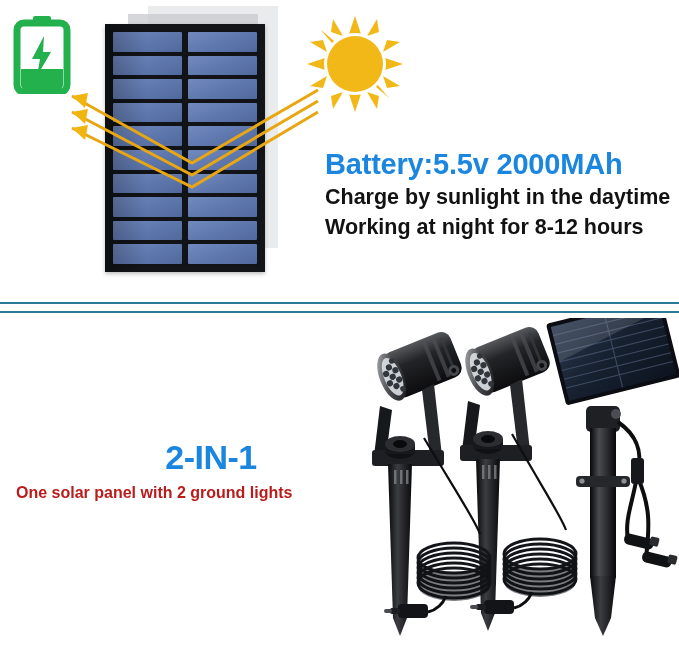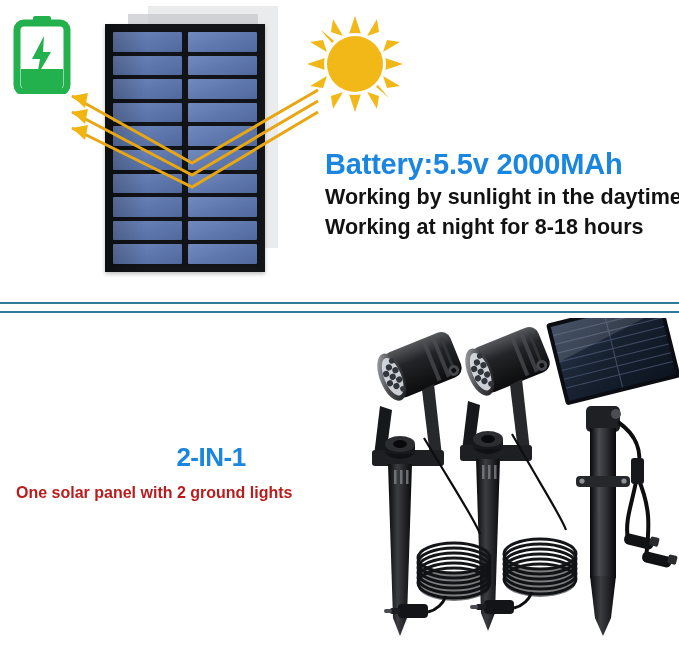--- a/index.html
+++ b/index.html
@@ -58,21 +58,21 @@
   }
   .body-black {
     color: #121212; font-weight: bold; font-size: 21.5px; line-height: 30px;
     white-space: nowrap;
   }
 
   
   .sec-b { position: absolute; left: 0; top: 318px; width: 679px; height: 328px; }
   .txt-b { position: absolute; left: 16px; top: 118px; width: 390px; }
   .head-blue-b {
-    color: #1a86e0; font-weight: bold; font-size: 26px; line-height: 42px;
+    color: #1a86e0; font-weight: bold; font-size: 34px; line-height: 42px;
     text-align: center; letter-spacing: -0.5px;
   }
   .body-black-b {
     color: #b91c1c; font-weight: bold; font-size: 16px; line-height: 30px;
     white-space: nowrap;
   }
   .product-art { position: absolute; left: 350px; top: 0; width: 329px; height: 328px; }
 </style>
 </head>
 <body>
@@ -155,22 +155,22 @@
       </g>
       <g fill="#f0b50f">
         <polygon points="72,96 88,93 85,108"></polygon>
         <polygon points="72,112 88,109 85,124"></polygon>
         <polygon points="72,128 88,125 85,140"></polygon>
       </g>
     </svg>
 
     <div class="txt-a">
       <div class="head-blue">Battery:5.5v 2000MAh</div>
-      <div class="body-black">Working by sunlight in the daytime</div>
-      <div class="body-black">Working at night for 8-18 hours</div>
+      <div class="body-black">Charge by sunlight in the daytime</div>
+      <div class="body-black">Working at night for 8-12 hours</div>
     </div>
   </div>
 
   <div class="divider-wrap">
     <div class="divider-line l1"></div>
     <div class="divider-line l2"></div>
   </div>
 
   <div class="sec-b">
 

